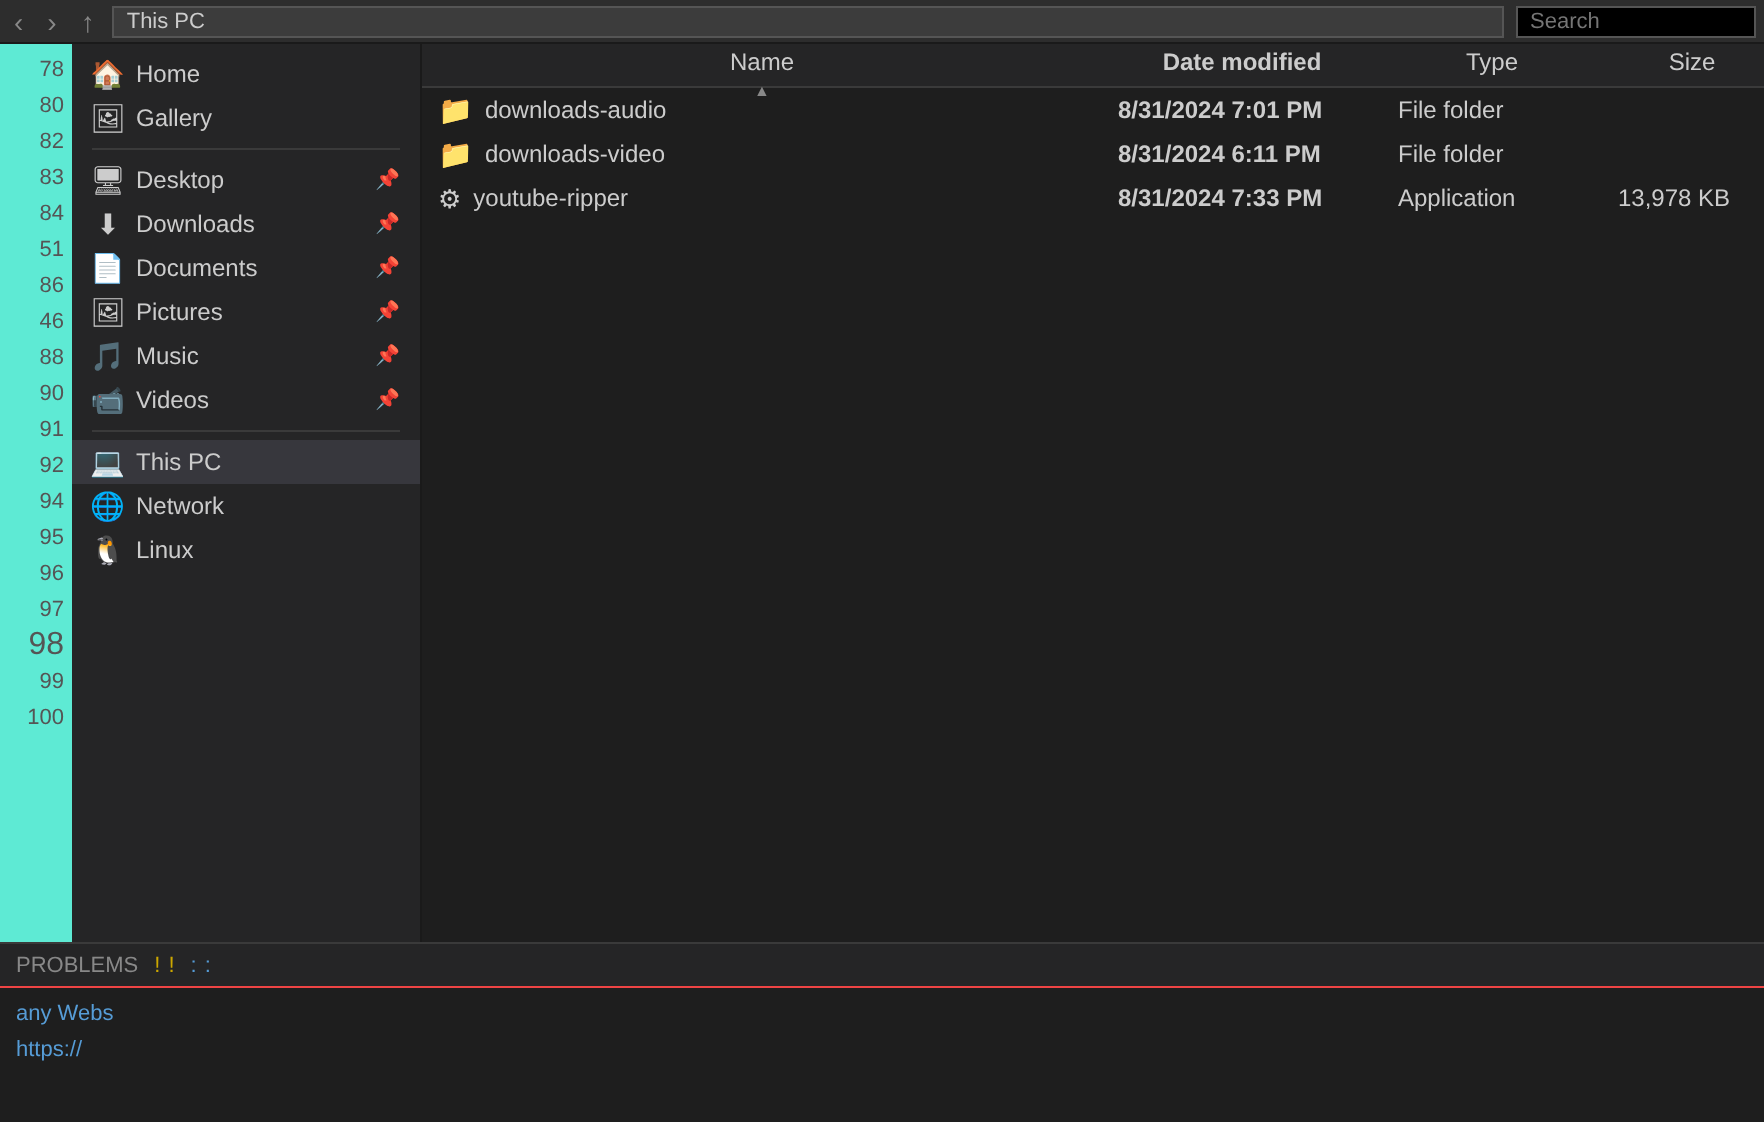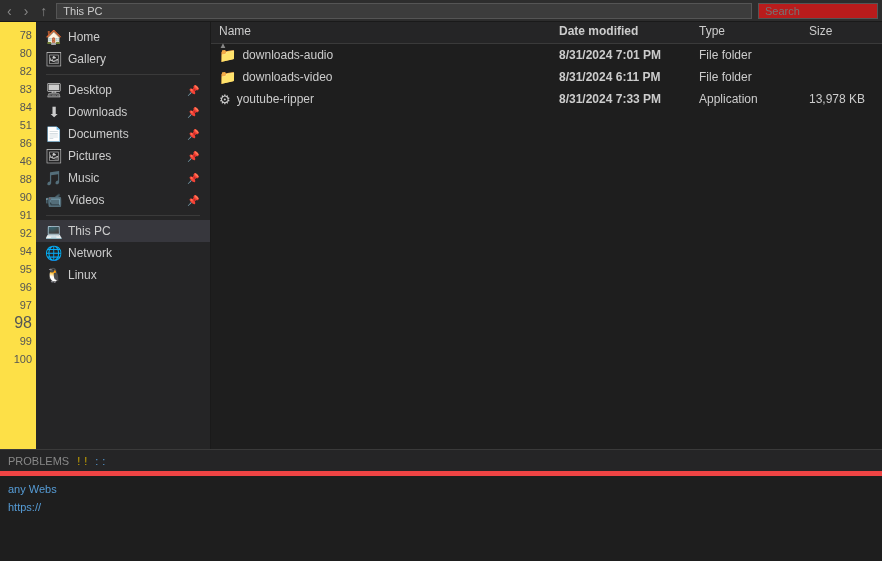--- a/index.html
+++ b/index.html
@@ -38,39 +38,39 @@
     .address-bar {
       flex: 1;
       background: #3c3c3c;
       border: 1px solid #555;
       color: #ccc;
       font-size: 11px;
       padding: 1px 6px;
       height: 16px;
     }
     .search-bar {
-      background: #b91c1c;
+      background: #000000;
       border: 1px solid #555;
       color: #ccc;
       font-size: 11px;
       padding: 1px 6px;
       height: 16px;
       width: 120px;
     }
 
     
     .main-area {
       display: flex;
       flex: 1;
       overflow: hidden;
     }
 
     
     .line-numbers {
-      background: #fde047;
+      background: #5eead4;
       color: #555;
       font-size: 11px;
       padding: 4px 4px;
       text-align: right;
       min-width: 36px;
       user-select: none;
       line-height: 18px;
       overflow: hidden;
       flex-shrink: 0;
     }
@@ -142,21 +142,21 @@
       user-select: none;
       padding-top: 2px;
     }
 
     .file-header-col {
       font-size: 12px;
       color: #cccccc;
       padding: 0 8px;
       cursor: pointer;
       display: flex;
-      align-items: flex-start;
+      align-items: center;
       gap: 3px;
       height: 100%;
       flex-direction: column;
     }
 
     .col-name { width: 340px; flex-shrink: 0; }
     .col-date { width: 140px; flex-shrink: 0; font-weight: bold; }
     .col-type { width: 110px; flex-shrink: 0; }
     .col-size { width: 90px; flex-shrink: 0; }
 
@@ -211,22 +211,22 @@
       display: flex;
       align-items: center;
       padding: 0 8px;
       font-size: 11px;
       color: #888;
       gap: 8px;
     }
 
     .terminal-area {
       background: #1e1e1e;
-      height: 90px;
-      border-top: 5px solid #ef4444;
+      height: 68px;
+      border-top: 1px solid #ef4444;
       padding: 4px 8px;
       font-size: 11px;
       color: #ccc;
       overflow: hidden;
     }
 
     .terminal-line {
       display: flex;
       align-items: flex-start;
       gap: 8px;

